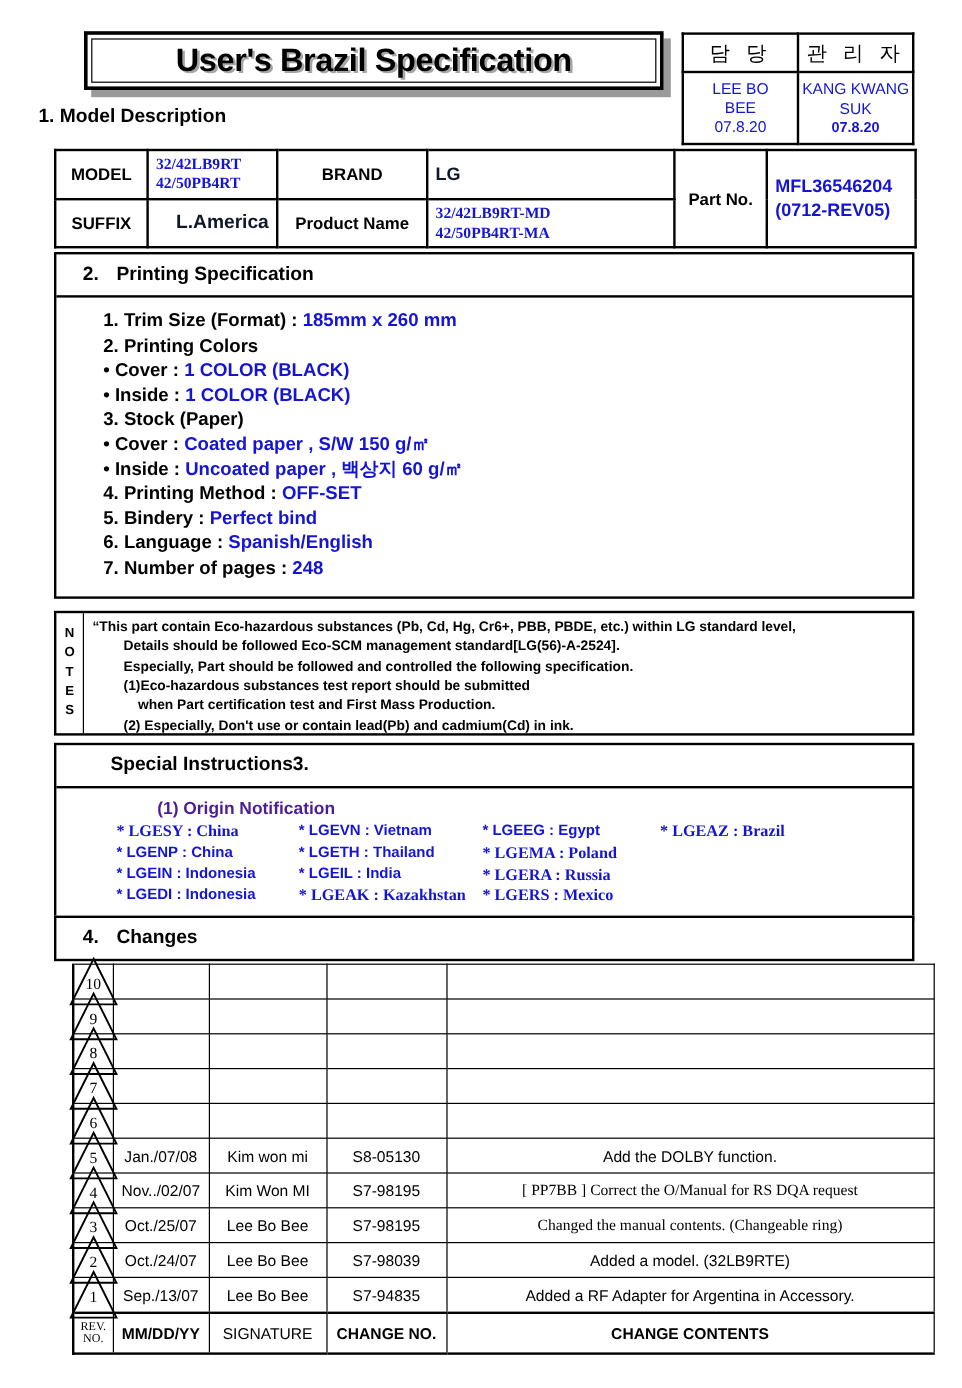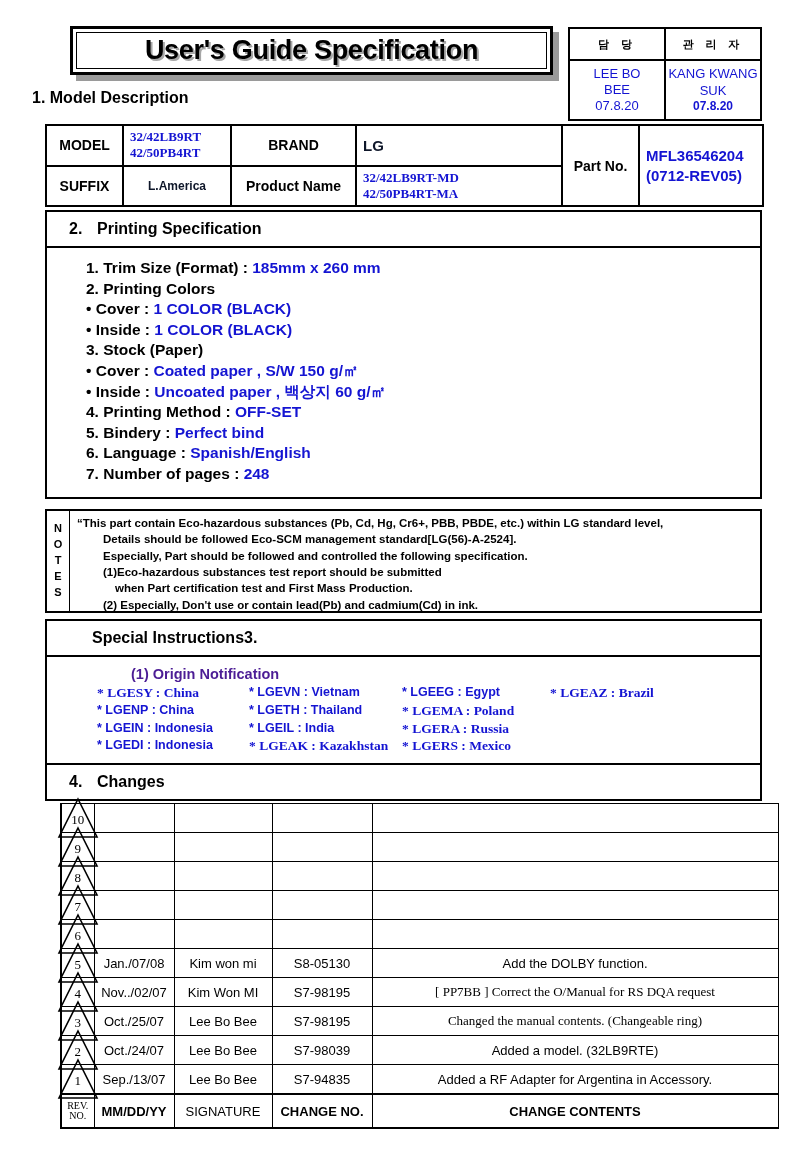--- a/index.html
+++ b/index.html
@@ -60,22 +60,22 @@
     table-layout: fixed;
   }
   #approval-table td {
     border: 2px solid #000;
     text-align: center;
     vertical-align: middle;
     padding: 2px 1px;
   }
   .appr-head {
     height: 26px;
-    font-size: 11px;
-    font-weight: bold;
+    font-size: 17px;
+    font-weight: normal;
     letter-spacing: 4px;
     font-family: "DejaVu Sans", sans-serif;
     margin-top: 35px;
   }
   .appr-body {
     height: 54px;
     font-size: 13px;
     color: #1414d2;
     line-height: 1.25;
   }
@@ -248,21 +248,21 @@
     line-height: 1.05;
   }
 </style>
 </head>
 <body>
 
 <div class="page">
 
   <div id="title-banner">
     <div class="inner">
-      <span id="doc-title">User's Guide Specification</span>
+      <span id="doc-title">User's Brazil Specification</span>
     </div>
   </div>
 
   <table id="approval-table">
     <tbody>
         <tr>
       <td class="appr-head">담  당</td>
       <td class="appr-head">관 리 자</td>
     </tr>
     <tr>
@@ -301,21 +301,21 @@
       <td class="lbl-cell">BRAND</td>
       <td class="val-blue" style="font-size:15px">LG</td>
       <td class="lbl-cell" rowspan="2">Part No.</td>
       <td rowspan="2">
         <div class="partno-val">MFL36546204</div>
         <div class="partno-val">(0712-REV05)</div>
       </td>
     </tr>
     <tr>
       <td class="lbl-cell">SUFFIX</td>
-      <td class="val-blue" style="font-size:12px;text-align:center">L.America</td>
+      <td class="val-blue" style="font-size:16px;text-align:right">L.America</td>
       <td class="lbl-cell">Product Name</td>
       <td>
         <div class="val-blue-serif">32/42LB9RT-MD</div>
         <div class="val-blue-serif">42/50PB4RT-MA</div>
       </td>
     </tr>
   </tbody>
     </table>
 
   <div class="block" id="printing-spec-block" style="top:210px">

